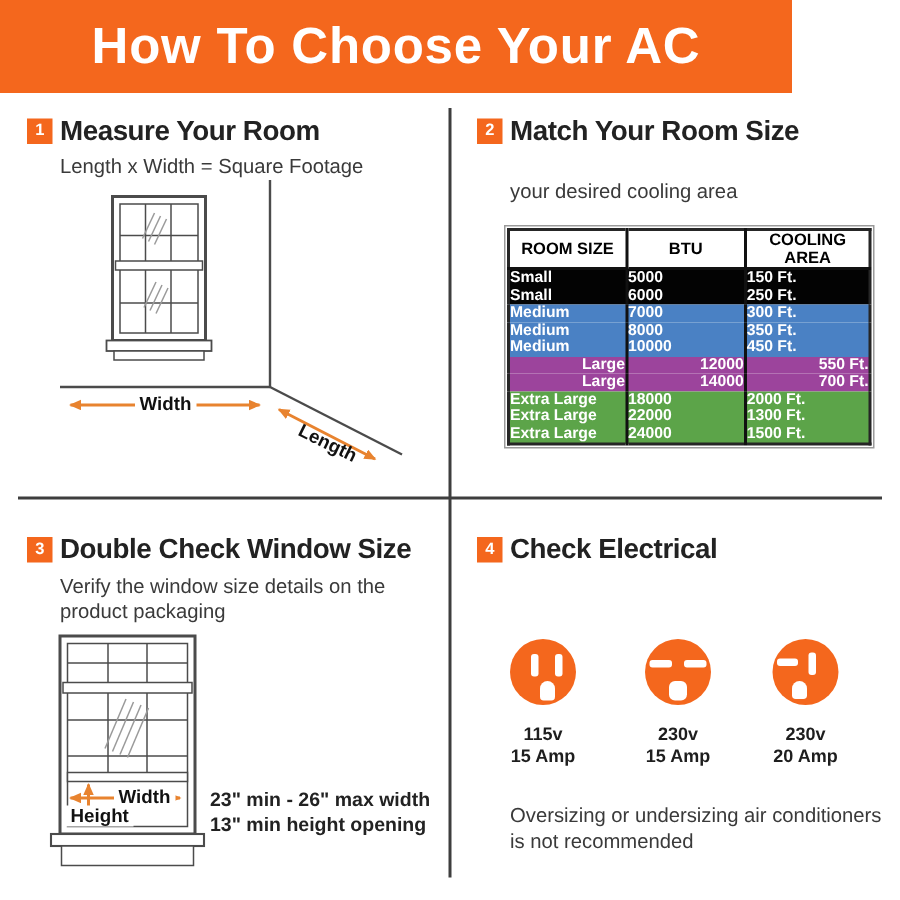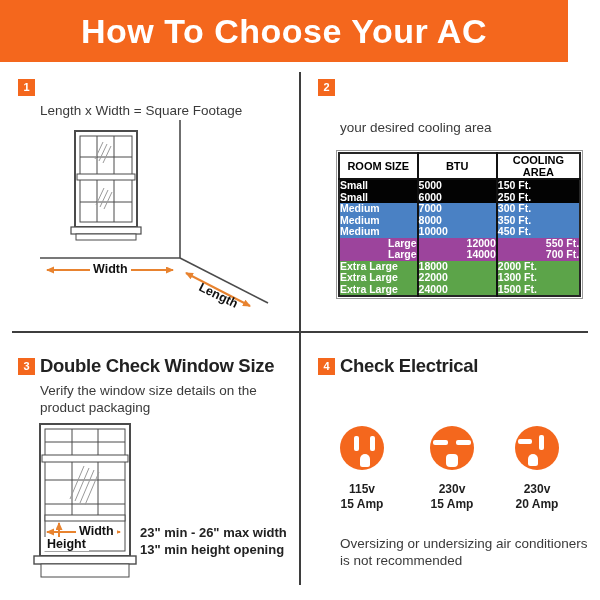--- a/index.html
+++ b/index.html
@@ -1,20 +1,20 @@
 <!DOCTYPE html>
 <html style="--orange: #f4671d; --arrow: #e8832f; --divider: #3e3e3e; --table-small: #030303; --table-medium: #4a81c4; --table-large: #9c449c; --table-xlarge: #5ca449;"><head>
 <meta charset="utf-8">
 <style>
   html,body{margin:0;padding:0;background:#fff;}
   #stage{position:relative;width:600px;height:600px;background:#fff;overflow:hidden;
          font-family:"Liberation Sans","DejaVu Sans",sans-serif;color:#1f1f1f;}
 
   
-  .hd{position:absolute;left:0;top:0;width:568px;height:62px;background:var(--orange);}
+  .hd{position:absolute;left:0;top:0;width:528px;height:62px;background:var(--orange);}
   .hd-title{width:100%;text-align:center;line-height:62px;font-size:34px;font-weight:bold;color:#fff;letter-spacing:.5px;}
 
   
   .div-v{position:absolute;left:299px;top:72px;width:2px;height:513px;background:var(--divider);}
   .div-h{position:absolute;left:12px;top:331px;width:576px;height:2px;background:var(--divider);}
 
   
   .badge{position:absolute;width:17px;height:17px;background:var(--orange);color:#fff;
          font-size:11px;font-weight:bold;text-align:center;line-height:17px;}
   .h2{position:absolute;font-size:18.5px;font-weight:bold;color:#222;letter-spacing:-.3px;white-space:nowrap;}
@@ -58,20 +58,21 @@
 <div id="stage">
 
   <div class="hd">
     <div class="hd-title">How To Choose Your AC</div>
   </div>
 
   <div class="div-v"></div>
   <div class="div-h"></div>
 
   <div class="badge" style="left:18px;top:79px;">1</div>
+  <div class="h2" style="left:40px;top:76px;">Measure Your Room</div>
   <div class="sub" style="left:40px;top:102px;">Length x Width = Square Footage</div>
 
   <svg style="left:0;top:62px;" width="299" height="269" viewBox="0 0 299 269">
     <defs>
       <marker id="ah" markerWidth="9" markerHeight="8" refX="7" refY="3.5" orient="auto-start-reverse" markerUnits="userSpaceOnUse">
         <path d="M0,0 L8,3.5 L0,7 Z"></path>
       </marker>
     </defs>
 
     <g class="ink" stroke-width="1.6">
@@ -106,20 +107,21 @@
       <rect class="pane" x="76" y="172" width="60" height="6" stroke-width="1"></rect>
     </g>
 
     <line class="arrow" x1="47" y1="208" x2="173" y2="208" marker-start="url(#ah)" marker-end="url(#ah)"></line>
     <line class="arrow" x1="186" y1="211" x2="250" y2="244" marker-start="url(#ah)" marker-end="url(#ah)"></line>
   </svg>
   <div class="meas" style="left:90px;top:262px;">Width</div>
   <div class="meas nobg" style="left:197px;top:278px;transform:rotate(26deg);transform-origin:left center;">Length</div>
 
   <div class="badge" style="left:318px;top:79px;">2</div>
+  <div class="h2" style="left:340px;top:76px;">Match Your Room Size</div>
   <div class="sub" style="left:340px;top:119px;">your desired cooling area</div>
 
   <table class="tbl">
     <thead>
       <tr>
         <th class="c1">ROOM SIZE</th>
         <th class="c2">BTU</th>
         <th class="c3">COOLING AREA</th>
       </tr>
     </thead>

